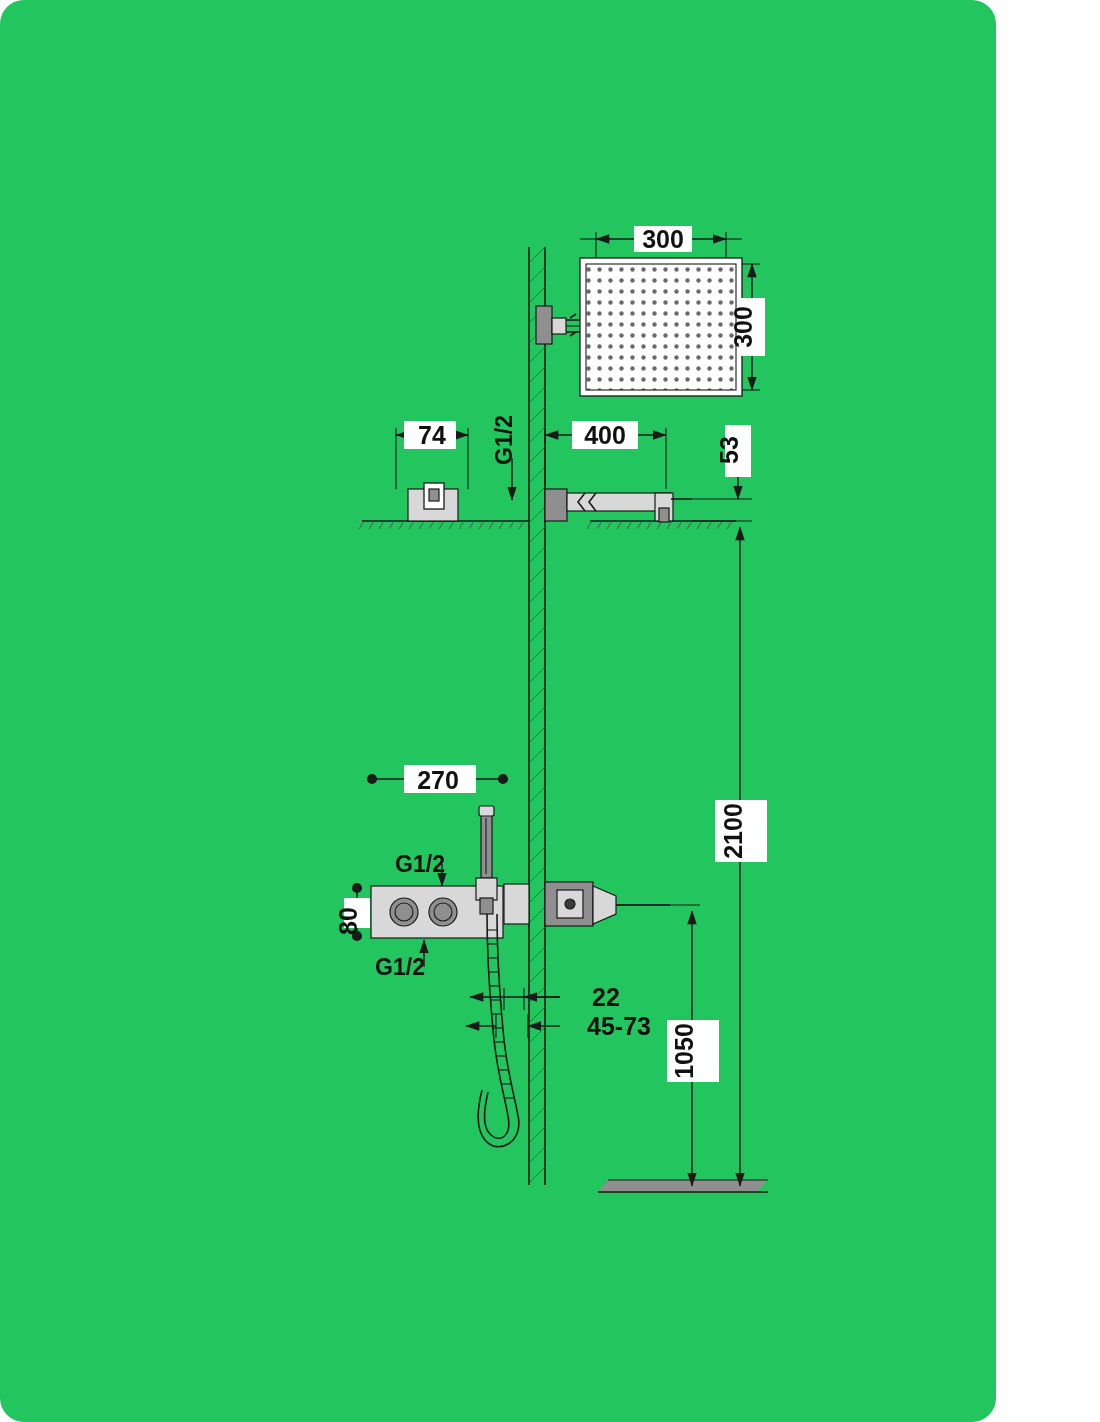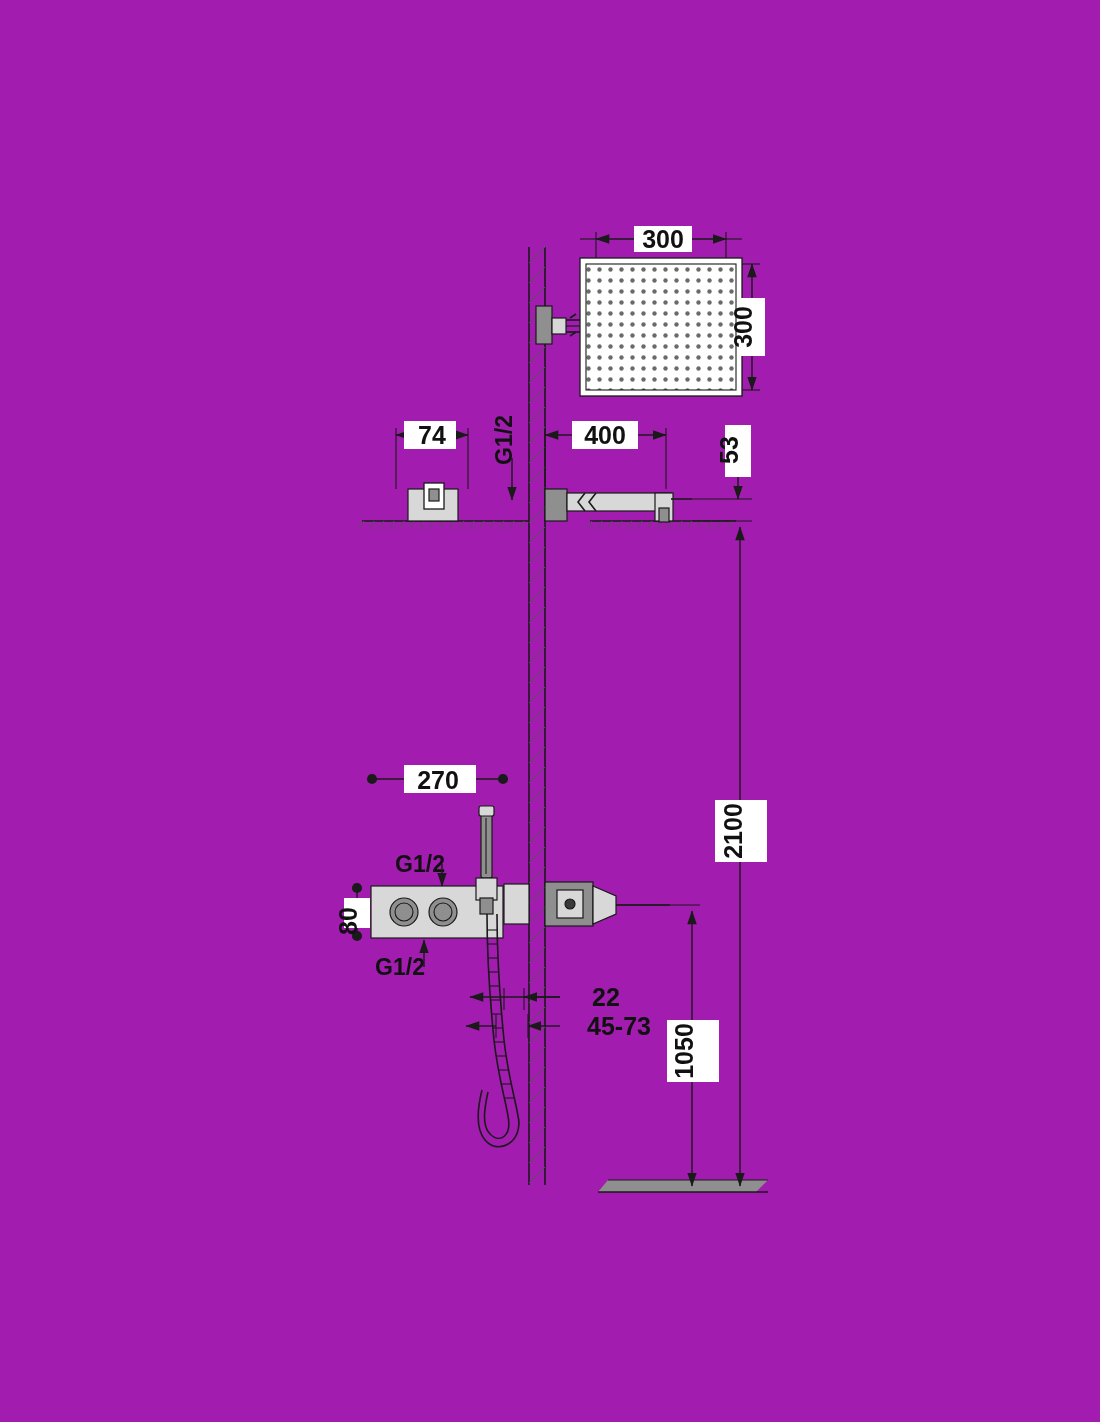--- a/index.html
+++ b/index.html
@@ -5,24 +5,25 @@
   html, body {
     margin: 0;
     padding: 0;
     background: #ffffff;
   }
   body {
     font-family: "Liberation Sans", sans-serif;
   }
   #sheet {
     position: relative;
-    width: 1100px;
+    width: 996px;
     height: 1422px;
-    background: #a21caf;
+    background: #22c55e;
     overflow: hidden;
+    border-radius: 24px;
   }
   #svg-root {
     position: absolute;
     left: 0;
     top: 0;
     width: 1100px;
     height: 1422px;
   }
   .dim-text {
     font-family: "Liberation Sans", sans-serif;

